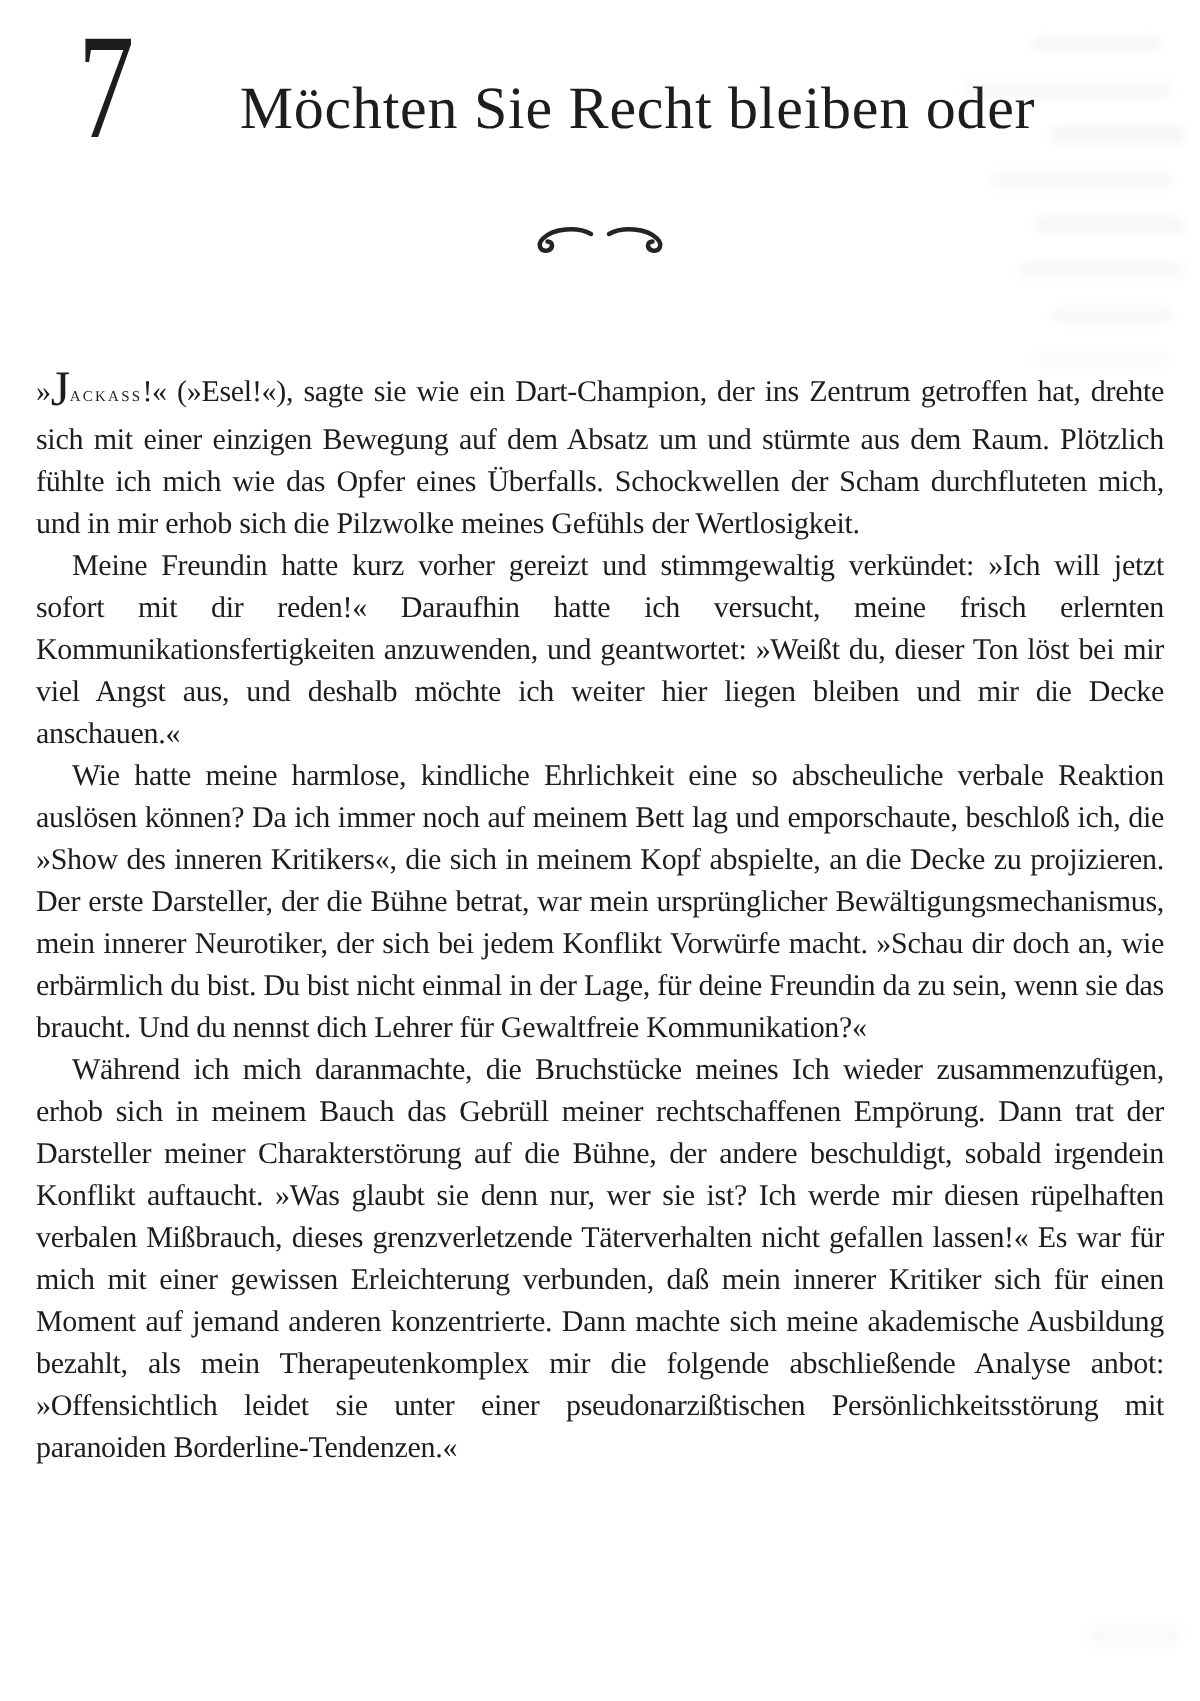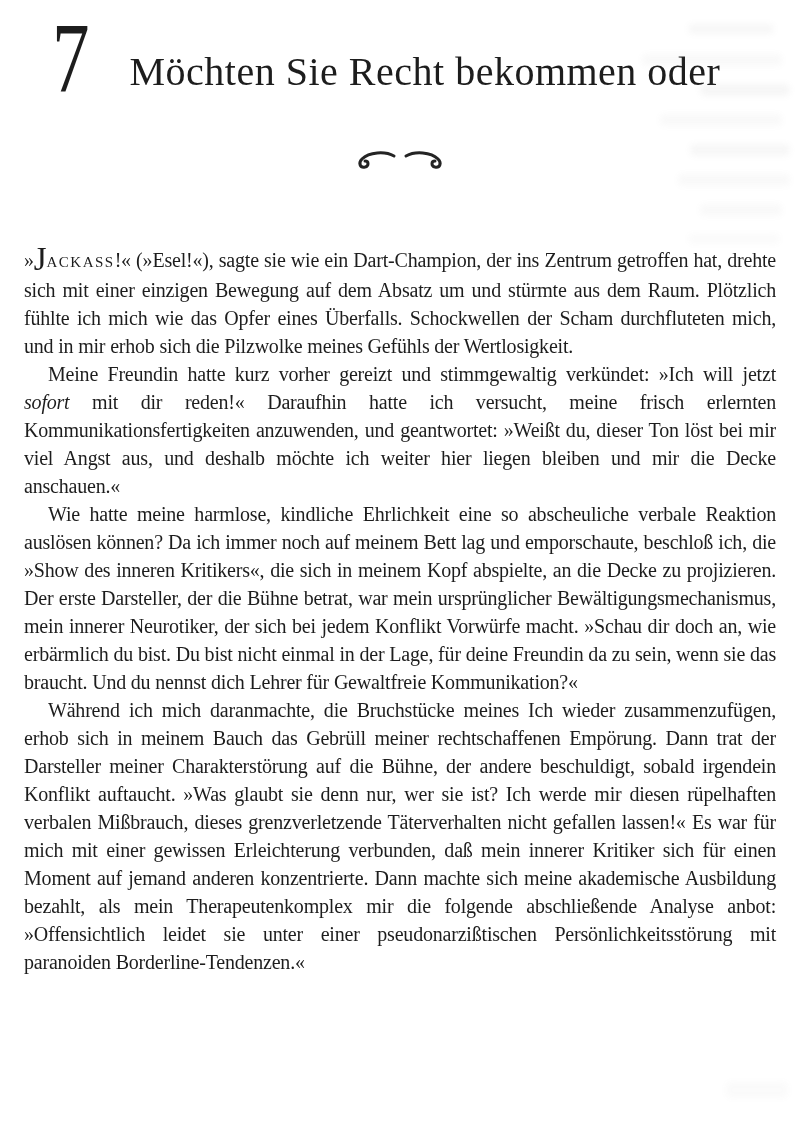--- a/index.html
+++ b/index.html
@@ -65,25 +65,24 @@
     text-indent: 24px;
   }
   .initial-cap {
     font-size: 33px;
     line-height: 0;
     position: relative;
     top: 3px;
   }
   .smallcaps {
     text-transform: uppercase;
-    font-size: 15px;
+    font-size: 10px;
     letter-spacing: 1.5px;
   }
   .em-italic {
-    font-style: italic;
   }
   
   .artifacts i {
     position: absolute;
     display: block;
     background: #8f8f8f;
     border-radius: 5px;
     filter: blur(3px);
   }
   .a1 { left: 688px; top: 24px;  width: 86px;  height: 10px; opacity: .07; }
@@ -97,21 +96,21 @@
   .a9 { left: 726px; top: 1082px; width: 62px; height: 16px; opacity: .04; }
 </style>
 </head>
 <body>
 
 <div class="page">
 
   <div class="chapter-number">7</div>
 
   <h1 class="title-block" style="font-weight:normal;">
-    <span class="title-line">Möchten Sie Recht bekommen oder</span>
+    <span class="title-line">Möchten Sie Recht bleiben oder</span>
   </h1>
 
   <div class="ornament">
     <svg width="96" height="26" viewBox="0 0 96 26">
       <g fill="none" stroke="#242424" stroke-width="3" stroke-linecap="round">
         <path d="M42 8 C33 3 17 4 10 11 C6 15 8 20 13 19 C17 18 17 13 13 13"></path>
         <path d="M54 8 C63 3 79 4 86 11 C90 15 88 20 83 19 C79 18 79 13 83 13"></path>
       </g>
     </svg>
   </div>

